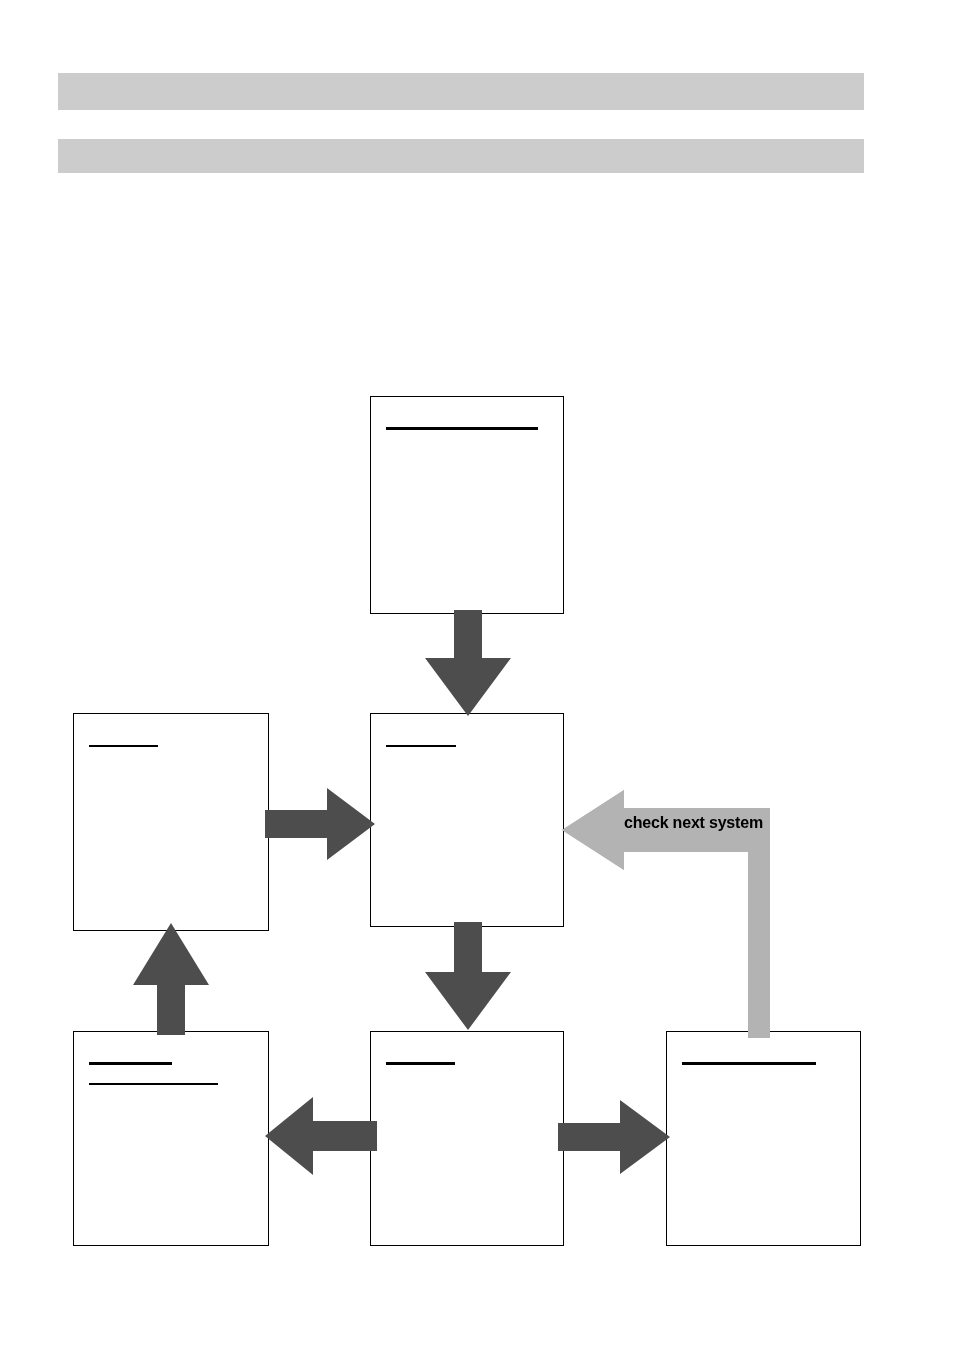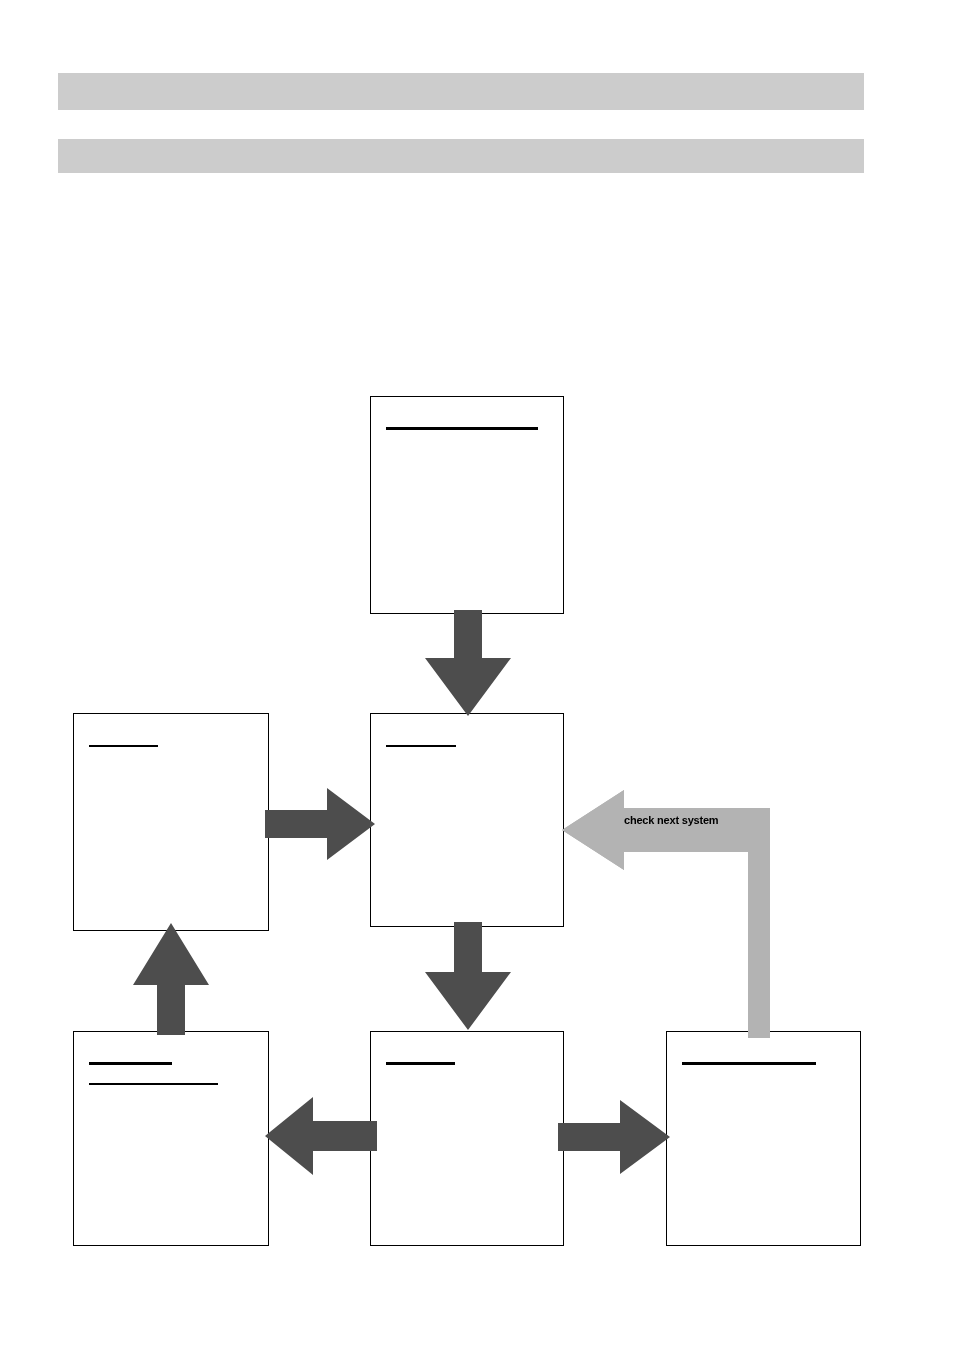--- a/index.html
+++ b/index.html
@@ -68,21 +68,21 @@
     left: 562px;
     top: 790px;
     width: 220px;
     height: 248px;
   }
   #arrow-feedback svg { display: block; }
   #feedback-label {
     position: absolute;
     left: 624px;
     top: 814px;
-    font-size: 11px;
+    font-size: 16px;
     font-weight: bold;
     color: #000000;
     white-space: nowrap;
     letter-spacing: -0.2px;
   }
 </style>
 </head>
 <body>
 
 <div id="page">

